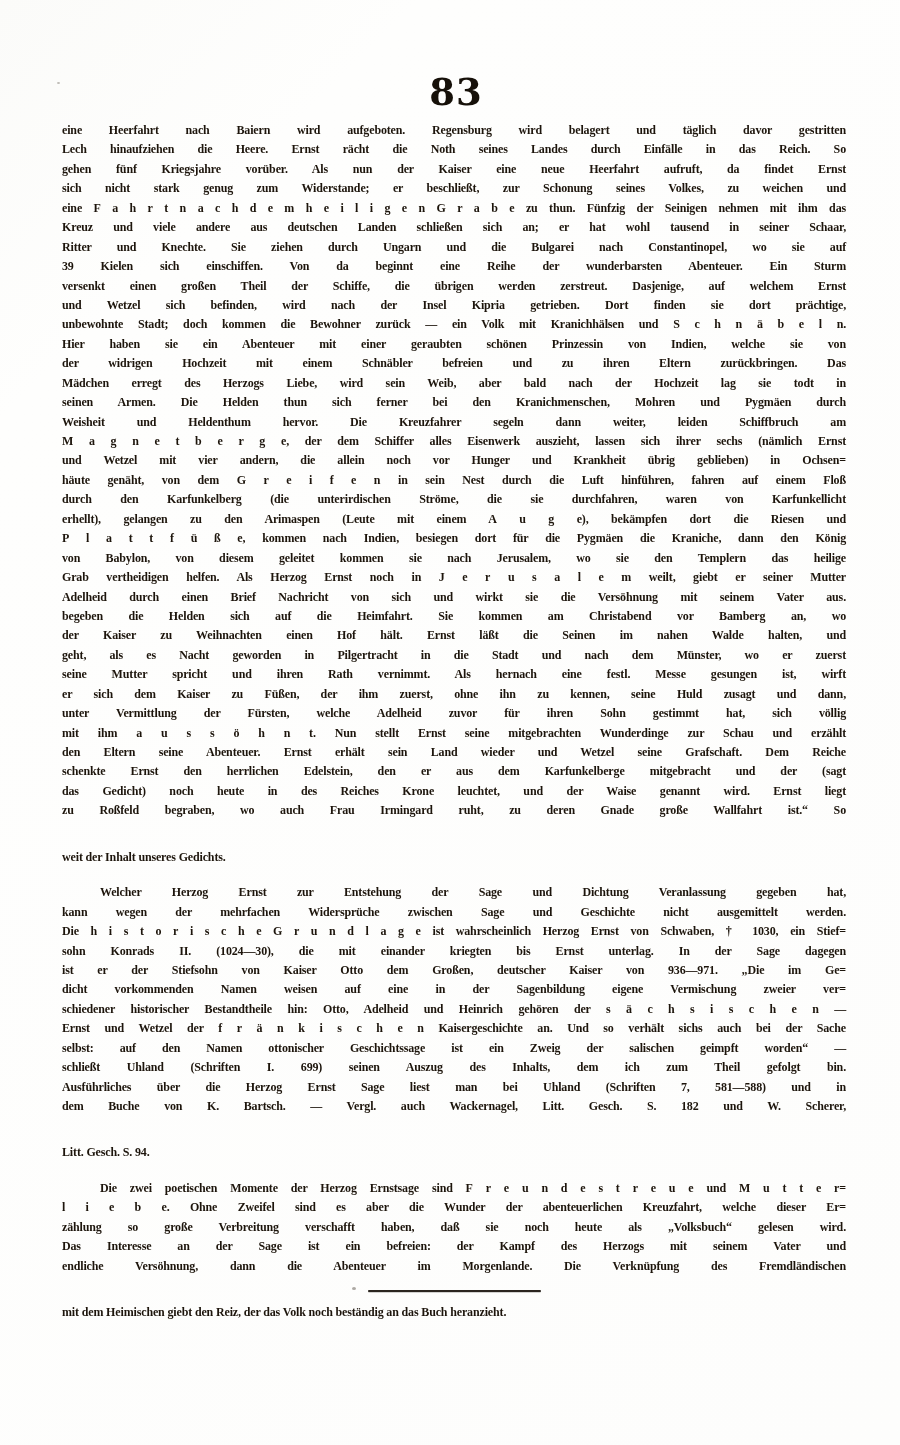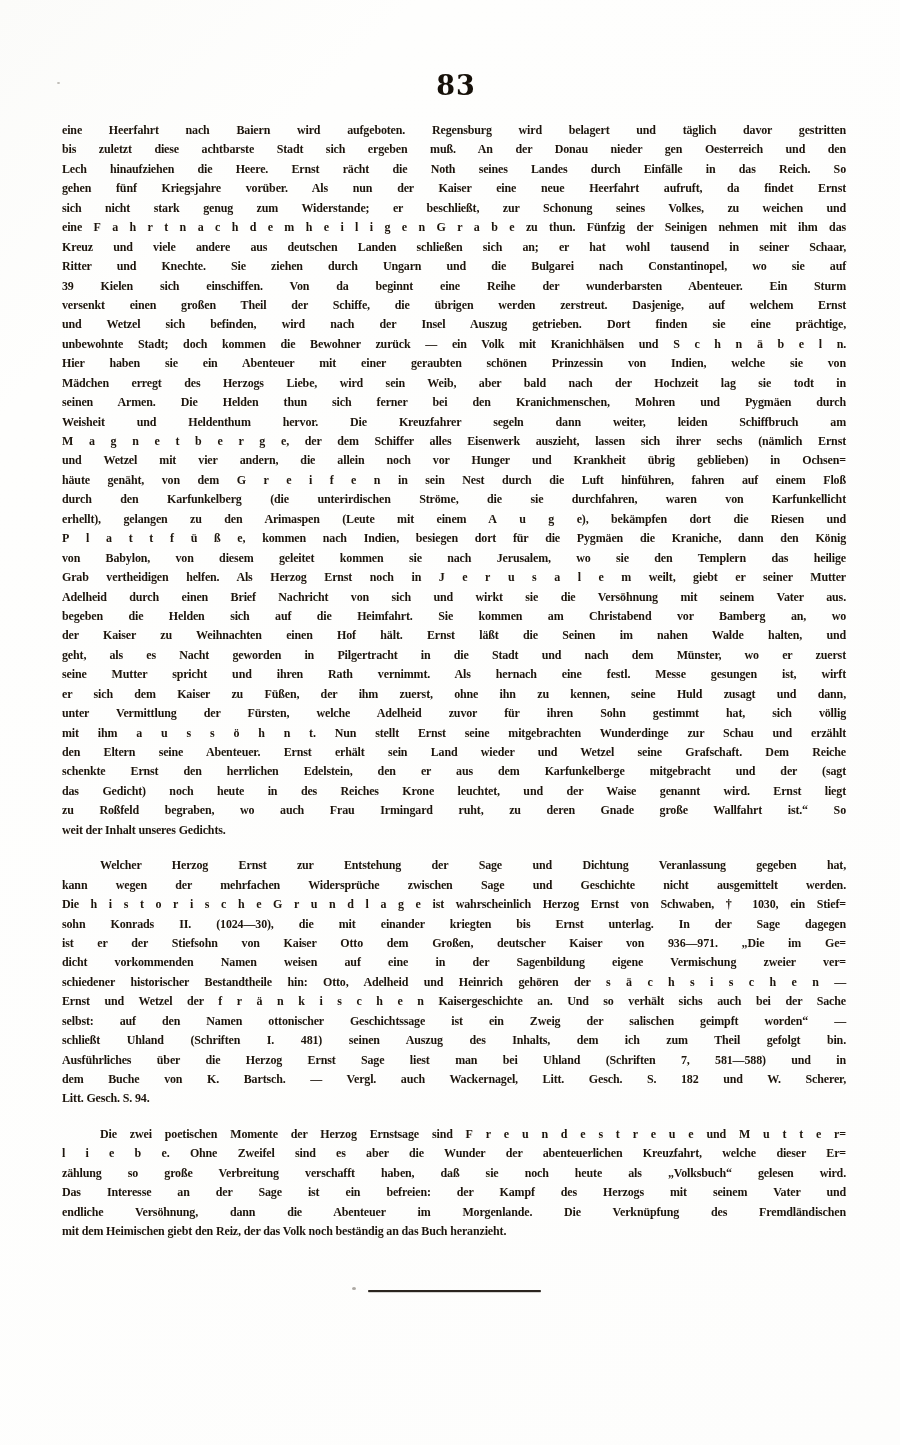--- a/index.html
+++ b/index.html
@@ -11,41 +11,41 @@
     font-family: "DejaVu Serif", serif;
   }
   .scan-page {
     position: absolute; inset: 0;
     background: linear-gradient(135deg, #fbfbf9 0%, #fefefd 18%, #fdfdfc 100%);
   }
   .page-number {
     position: absolute;
     top: 70px; left: 0; width: 900px;
     text-align: center; text-indent: 12px;
-    font-size: 27px; font-weight: bold;
+    font-size: 37px; font-weight: bold;
     letter-spacing: 1px;
     color: #161009;
   }
   .body-text {
     position: absolute;
     left: 62px; top: 121px; width: 784px;
     color: #1d150c;
     font-weight: bold;
     font-size: 12px;
     letter-spacing: -0.15px;
     font-family: Liberation Serif, serif;
   }
   .paragraph { margin: 0; padding: 0; }
   .line {
     height: 19.45px;
     line-height: 19.45px;
     text-align: justify;
     text-align-last: justify;
   }
-  .line.last { text-align-last: left; }
+  .line.last { text-align-last: left; margin-top: 27px; }
   .line.indent { text-indent: 38px; margin-top: 16px; }
   .divider {
     position: absolute;
     left: 368px; top: 1290px;
     width: 173px; height: 2px;
     background: #2b251f;
     border-radius: 1px;
     box-shadow: 0 0.5px 0 rgba(43,37,31,0.4);
   }
   .speck { position: absolute; background: #8a857e; border-radius: 50%; }
@@ -57,32 +57,32 @@
 
 <div class="scan-page">
   <div class="speck speck-1"></div>
   <div class="speck speck-2"></div>
 
   <div class="page-number">83</div>
 
   <div class="body-text">
       <div class="paragraph">
         <div class="line">eine Heerfahrt nach Baiern wird aufgeboten. Regensburg wird belagert und täglich davor gestritten</div>
-        <div class="line">bis zuletzt diese achtbarste Stadt sich ergeben muß. An der Donau nieder gen Oesterreich und den</div>
         <div class="line">Lech hinaufziehen die Heere. Ernst rächt die Noth seines Landes durch Einfälle in das Reich. So</div>
         <div class="line">gehen fünf Kriegsjahre vorüber. Als nun der Kaiser eine neue Heerfahrt aufruft, da findet Ernst</div>
         <div class="line">sich nicht stark genug zum Widerstande; er beschließt, zur Schonung seines Volkes, zu weichen und</div>
         <div class="line">eine F&nbsp;a&nbsp;h&nbsp;r&nbsp;t n&nbsp;a&nbsp;c&nbsp;h d&nbsp;e&nbsp;m h&nbsp;e&nbsp;i&nbsp;l&nbsp;i&nbsp;g&nbsp;e&nbsp;n G&nbsp;r&nbsp;a&nbsp;b&nbsp;e zu thun. Fünfzig der Seinigen nehmen mit ihm das</div>
         <div class="line">Kreuz und viele andere aus deutschen Landen schließen sich an; er hat wohl tausend in seiner Schaar,</div>
         <div class="line">Ritter und Knechte. Sie ziehen durch Ungarn und die Bulgarei nach Constantinopel, wo sie auf</div>
         <div class="line">39 Kielen sich einschiffen. Von da beginnt eine Reihe der wunderbarsten Abenteuer. Ein Sturm</div>
         <div class="line">versenkt einen großen Theil der Schiffe, die übrigen werden zerstreut. Dasjenige, auf welchem Ernst</div>
-        <div class="line">und Wetzel sich befinden, wird nach der Insel Auszug getrieben. Dort finden sie eine prächtige,</div>
+        <div class="line">und Wetzel sich befinden, wird nach der Insel Kipria getrieben. Dort finden sie dort prächtige,</div>
         <div class="line">unbewohnte Stadt; doch kommen die Bewohner zurück — ein Volk mit Kranichhälsen und S&nbsp;c&nbsp;h&nbsp;n&nbsp;ä&nbsp;b&nbsp;e&nbsp;l&nbsp;n.</div>
         <div class="line">Hier haben sie ein Abenteuer mit einer geraubten schönen Prinzessin von Indien, welche sie von</div>
+        <div class="line">der widrigen Hochzeit mit einem Schnäbler befreien und zu ihren Eltern zurückbringen. Das</div>
         <div class="line">Mädchen erregt des Herzogs Liebe, wird sein Weib, aber bald nach der Hochzeit lag sie todt in</div>
         <div class="line">seinen Armen. Die Helden thun sich ferner bei den Kranichmenschen, Mohren und Pygmäen durch</div>
         <div class="line">Weisheit und Heldenthum hervor. Die Kreuzfahrer segeln dann weiter, leiden Schiffbruch am</div>
         <div class="line">M&nbsp;a&nbsp;g&nbsp;n&nbsp;e&nbsp;t&nbsp;b&nbsp;e&nbsp;r&nbsp;g&nbsp;e, der dem Schiffer alles Eisenwerk auszieht, lassen sich ihrer sechs (nämlich Ernst</div>
         <div class="line">und Wetzel mit vier andern, die allein noch vor Hunger und Krankheit übrig geblieben) in Ochsen=</div>
         <div class="line">häute genäht, von dem G&nbsp;r&nbsp;e&nbsp;i&nbsp;f&nbsp;e&nbsp;n in sein Nest durch die Luft hinführen, fahren auf einem Floß</div>
         <div class="line">durch den Karfunkelberg (die unterirdischen Ströme, die sie durchfahren, waren von Karfunkellicht</div>
         <div class="line">erhellt), gelangen zu den Arimaspen (Leute mit einem A&nbsp;u&nbsp;g&nbsp;e), bekämpfen dort die Riesen und</div>
         <div class="line">P&nbsp;l&nbsp;a&nbsp;t&nbsp;t&nbsp;f&nbsp;ü&nbsp;ß&nbsp;e, kommen nach Indien, besiegen dort für die Pygmäen die Kraniche, dann den König</div>
         <div class="line">von Babylon, von diesem geleitet kommen sie nach Jerusalem, wo sie den Templern das heilige</div>
@@ -104,21 +104,21 @@
       <div class="paragraph">
         <div class="line indent">Welcher Herzog Ernst zur Entstehung der Sage und Dichtung Veranlassung gegeben hat,</div>
         <div class="line">kann wegen der mehrfachen Widersprüche zwischen Sage und Geschichte nicht ausgemittelt werden.</div>
         <div class="line">Die h&nbsp;i&nbsp;s&nbsp;t&nbsp;o&nbsp;r&nbsp;i&nbsp;s&nbsp;c&nbsp;h&nbsp;e G&nbsp;r&nbsp;u&nbsp;n&nbsp;d&nbsp;l&nbsp;a&nbsp;g&nbsp;e ist wahrscheinlich Herzog Ernst von Schwaben, † 1030, ein Stief=</div>
         <div class="line">sohn Konrads II. (1024—30), die mit einander kriegten bis Ernst unterlag. In der Sage dagegen</div>
         <div class="line">ist er der Stiefsohn von Kaiser Otto dem Großen, deutscher Kaiser von 936—971. „Die im Ge=</div>
         <div class="line">dicht vorkommenden Namen weisen auf eine in der Sagenbildung eigene Vermischung zweier ver=</div>
         <div class="line">schiedener historischer Bestandtheile hin: Otto, Adelheid und Heinrich gehören der s&nbsp;ä&nbsp;c&nbsp;h&nbsp;s&nbsp;i&nbsp;s&nbsp;c&nbsp;h&nbsp;e&nbsp;n —</div>
         <div class="line">Ernst und Wetzel der f&nbsp;r&nbsp;ä&nbsp;n&nbsp;k&nbsp;i&nbsp;s&nbsp;c&nbsp;h&nbsp;e&nbsp;n Kaisergeschichte an. Und so verhält sichs auch bei der Sache</div>
         <div class="line">selbst: auf den Namen ottonischer Geschichtssage ist ein Zweig der salischen geimpft worden“ —</div>
-        <div class="line">schließt Uhland (Schriften I. 481) seinen Auszug des Inhalts, dem ich zum Theil gefolgt bin.</div>
+        <div class="line">schließt Uhland (Schriften I. 699) seinen Auszug des Inhalts, dem ich zum Theil gefolgt bin.</div>
         <div class="line">Ausführliches über die Herzog Ernst Sage liest man bei Uhland (Schriften 7, 581—588) und in</div>
         <div class="line">dem Buche von K. Bartsch. — Vergl. auch Wackernagel, Litt. Gesch. S. 182 und W. Scherer,</div>
         <div class="line last">Litt. Gesch. S. 94.</div>
       </div>
       <div class="paragraph">
         <div class="line indent">Die zwei poetischen Momente der Herzog Ernstsage sind F&nbsp;r&nbsp;e&nbsp;u&nbsp;n&nbsp;d&nbsp;e&nbsp;s&nbsp;t&nbsp;r&nbsp;e&nbsp;u&nbsp;e und M&nbsp;u&nbsp;t&nbsp;t&nbsp;e&nbsp;r=</div>
         <div class="line">l&nbsp;i&nbsp;e&nbsp;b&nbsp;e. Ohne Zweifel sind es aber die Wunder der abenteuerlichen Kreuzfahrt, welche dieser Er=</div>
         <div class="line">zählung so große Verbreitung verschafft haben, daß sie noch heute als „Volksbuch“ gelesen wird.</div>
         <div class="line">Das Interesse an der Sage ist ein befreien: der Kampf des Herzogs mit seinem Vater und</div>
         <div class="line">endliche Versöhnung, dann die Abenteuer im Morgenlande. Die Verknüpfung des Fremdländischen</div>

